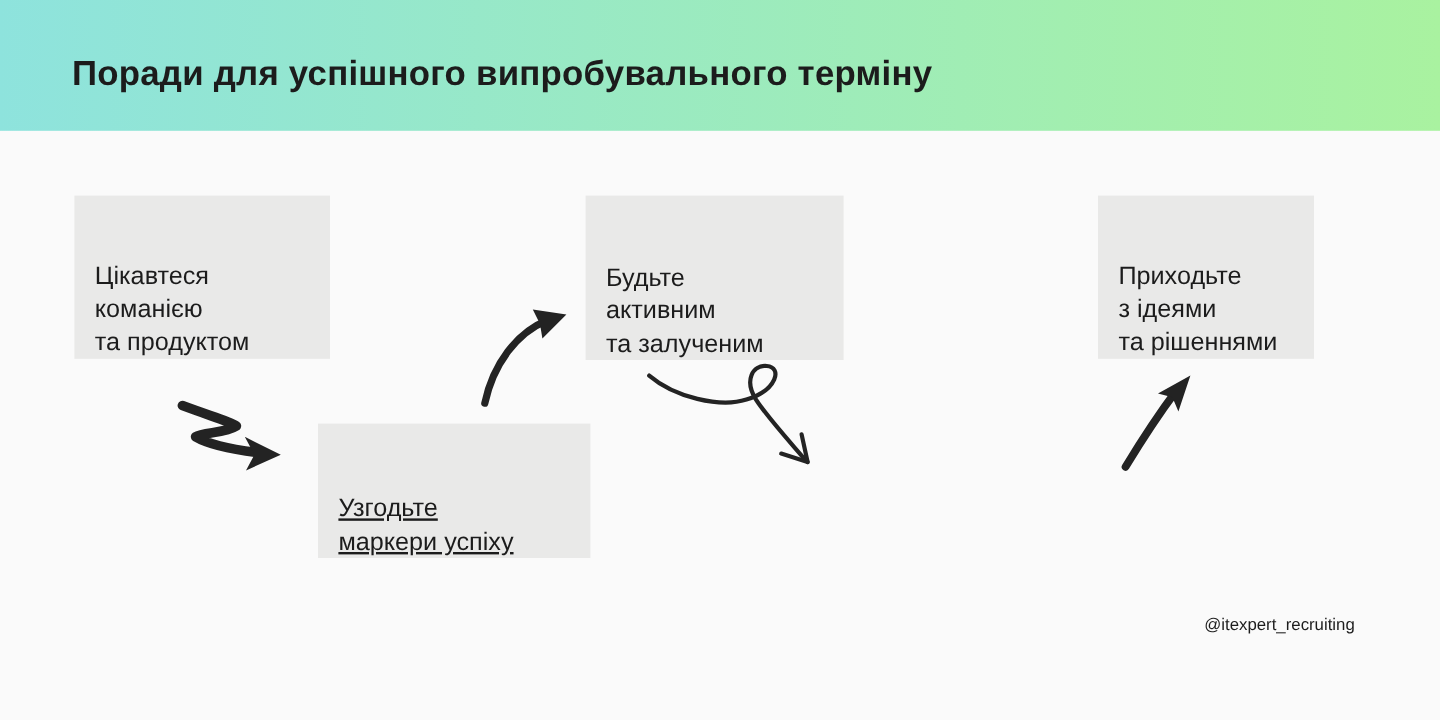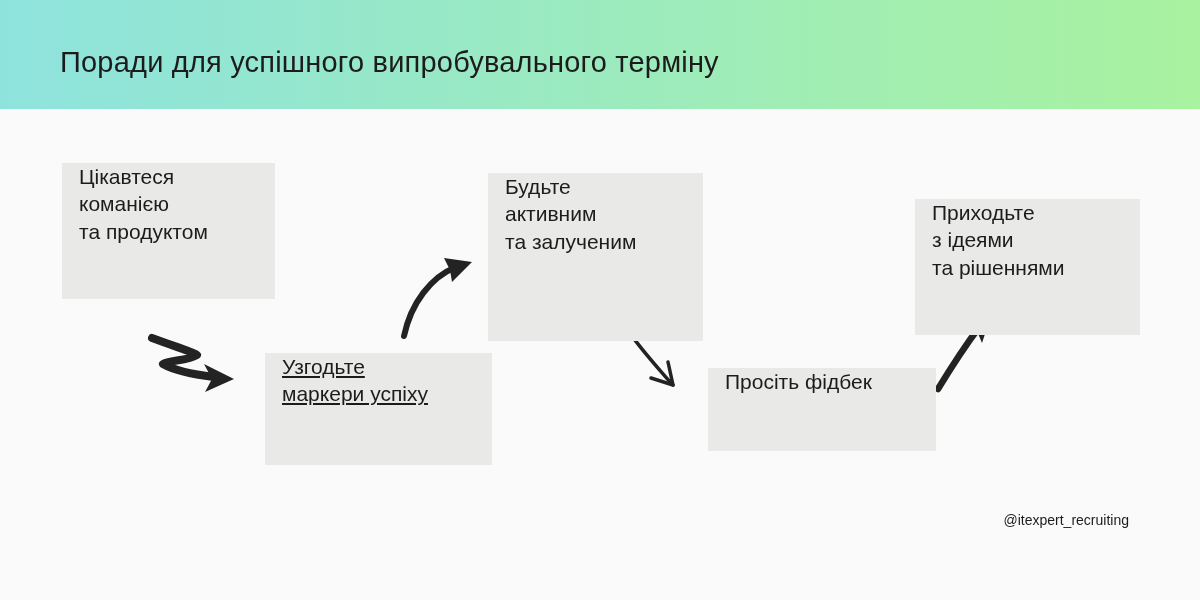--- a/index.html
+++ b/index.html
@@ -9,35 +9,35 @@
     background:var(--page-bg,#fafafa);
     position:relative;
   }
   .canvas{position:absolute;inset:0;}
   .banner{
     position:absolute;left:0;top:0;width:1200px;height:109px;
     background:linear-gradient(90deg,#8ee3dd,#a9f2a0); 
   }
   .banner h1{
     position:absolute;left:60px;top:46px;margin:0;
-    font-size:29px;font-weight:400;letter-spacing:.2px;
+    font-size:29px;font-weight:700;letter-spacing:.2px;
     color:var(--text-color,#1c1c1c);white-space:nowrap;
   }
   .step{
     position:absolute;background:var(--box-bg,#e9e9e8);
-    display:flex;align-items:flex-start;
+    display:flex;align-items:flex-end;
     color:var(--text-color,#1c1c1c);
     font-size:21px;line-height:1.3;
   }
   .step .label{white-space:pre-line;padding-left:17px;padding-right:8px;}
   .step1{left:62px;top:163px;width:213px;height:136px;}
   .step2{left:265px;top:353px;width:227px;height:112px;text-decoration:underline;}
-  .step3{left:488px;top:173px;width:215px;height:168px;}
+  .step3{left:488px;top:163px;width:215px;height:137px;}
   .step4{left:708px;top:368px;width:228px;height:83px;}
-  .step5{left:915px;top:163px;width:225px;height:136px;margin-top:36px;}
+  .step5{left:915px;top:163px;width:180px;height:136px;}
   .arrows{position:absolute;inset:0;width:1200px;height:600px;pointer-events:none;}
   .arrows path{fill:none;stroke:var(--arrow-color,#232323);stroke-linecap:round;stroke-linejoin:round;}
   .arrows .fill{fill:var(--arrow-color,#232323);stroke:none;}
   .handle{
     position:absolute;right:71px;top:512px;
     font-size:14px;color:var(--text-color,#1c1c1c);
   }
 </style>
 </head>
 <body>
@@ -78,23 +78,20 @@
     <span class="label">Узгодьте
 маркери успіху</span>
   </div>
 
   <div class="step step3">
     <span class="label">Будьте
 активним
 та залученим</span>
   </div>
 
-  <div class="step step4">
-    <span class="label">Просіть фідбек</span>
-  </div>
 
   <div class="step step5">
     <span class="label">Приходьте
 з ідеями
 та рішеннями</span>
   </div>
 
   <div class="handle">@itexpert_recruiting</div>
 
 </div>

